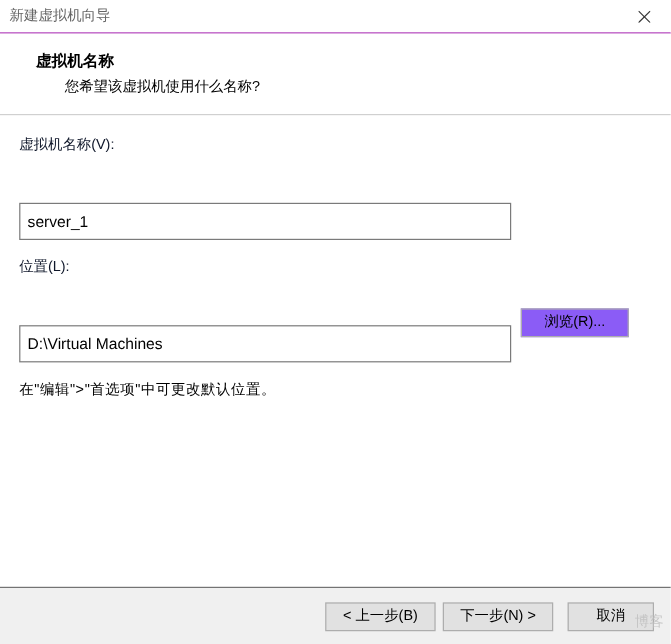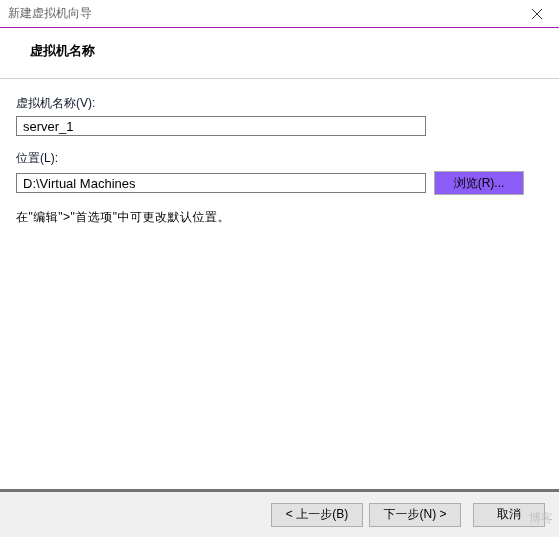--- a/index.html
+++ b/index.html
@@ -38,26 +38,27 @@
   }
   .header .heading { font-size: 13px; font-weight: bold; margin-bottom: 4px; color: #000; }
   .header .subtext { font-size: 12px; color: #000; padding-left: 24px; }
   .content {
     padding: 16px 16px 0 16px;
   }
   .field-group { margin-bottom: 14px; }
   .field-label { display: block; margin-bottom: 4px; color: #0f172a; font-size: 12px; }
   .text-input {
     width: 410px;
-    height: 20px;
+    height: 31px;
     border: 1px solid #7a7a7a;
     padding: 2px 6px;
     font-size: 13px;
     font-family: inherit;
     background: #fff;
+    margin-top: 36px;
   }
   .row { display: flex; align-items: center; gap: 8px; }
   .browse-btn {
     height: 24px;
     width: 90px;
     background: #8b5cf6;
     border: 1px solid #adadad;
     font-family: inherit;
     font-size: 12px;
     cursor: pointer;
@@ -67,21 +68,21 @@
     font-size: 12px;
     color: #000;
     letter-spacing: 0.5px;
   }
   .footer {
     position: absolute;
     bottom: 0;
     left: 0;
     right: 0;
     height: 48px;
-    border-top: 3px solid #737373;
+    border-top: 1px solid #737373;
     display: flex;
     align-items: center;
     justify-content: flex-end;
     padding: 0 14px;
     gap: 6px;
     background: #f0f0f0;
   }
   .footer button {
     height: 24px;
     min-width: 92px;
@@ -111,20 +112,21 @@
   <div class="close-btn">
     <svg viewBox="0 0 10 10">
         <line x1="0" y1="0" x2="10" y2="10"></line>
         <line x1="10" y1="0" x2="0" y2="10"></line>
       </svg>
   </div>
 </div>
 
 <div class="header">
   <div class="heading">虚拟机名称</div>
+  <div class="subtext">您希望该虚拟机使用什么名称?</div>
 </div>
 
 <div class="content">
 
   <div class="field-group">
     <label class="field-label">虚拟机名称(V):</label>
     <input type="text" class="text-input" value="server_1" style="">
   </div>
 
   <div class="field-group">

